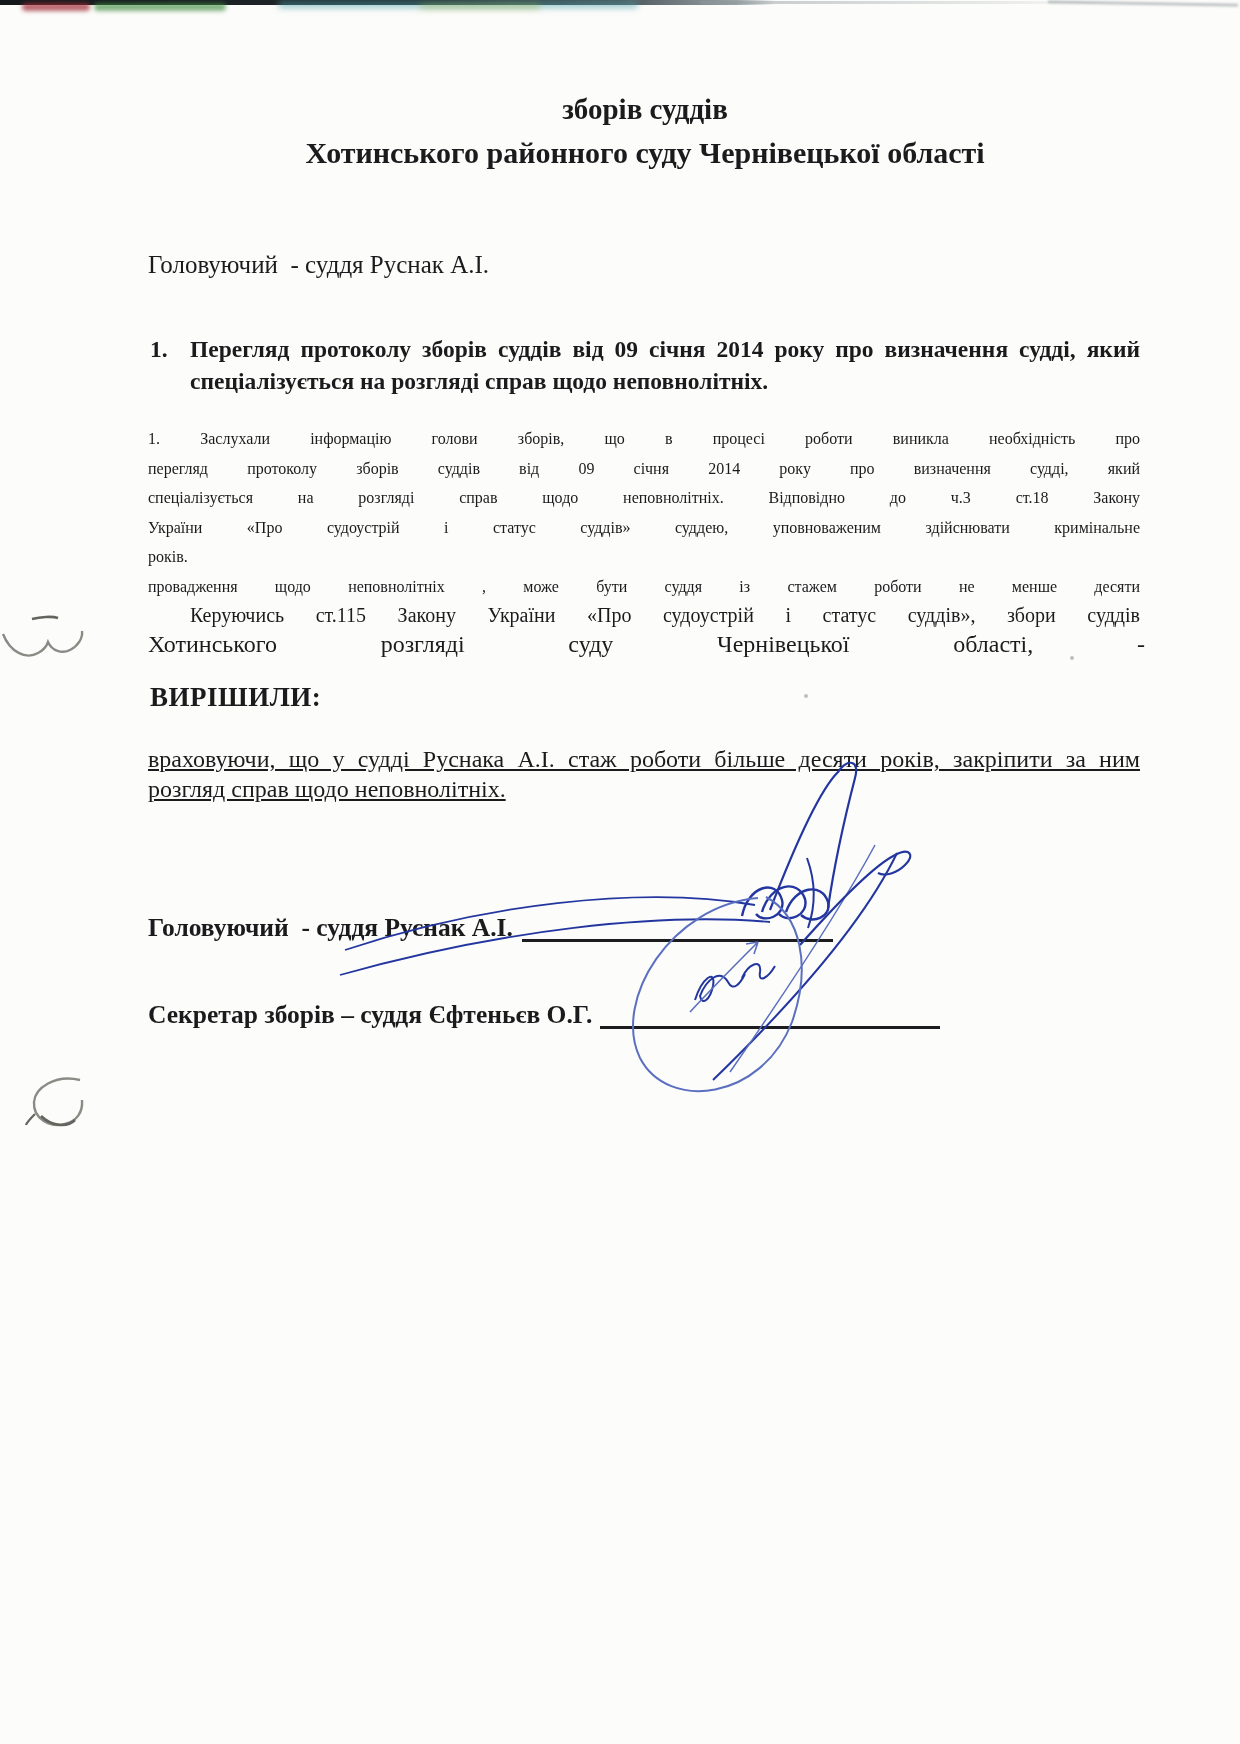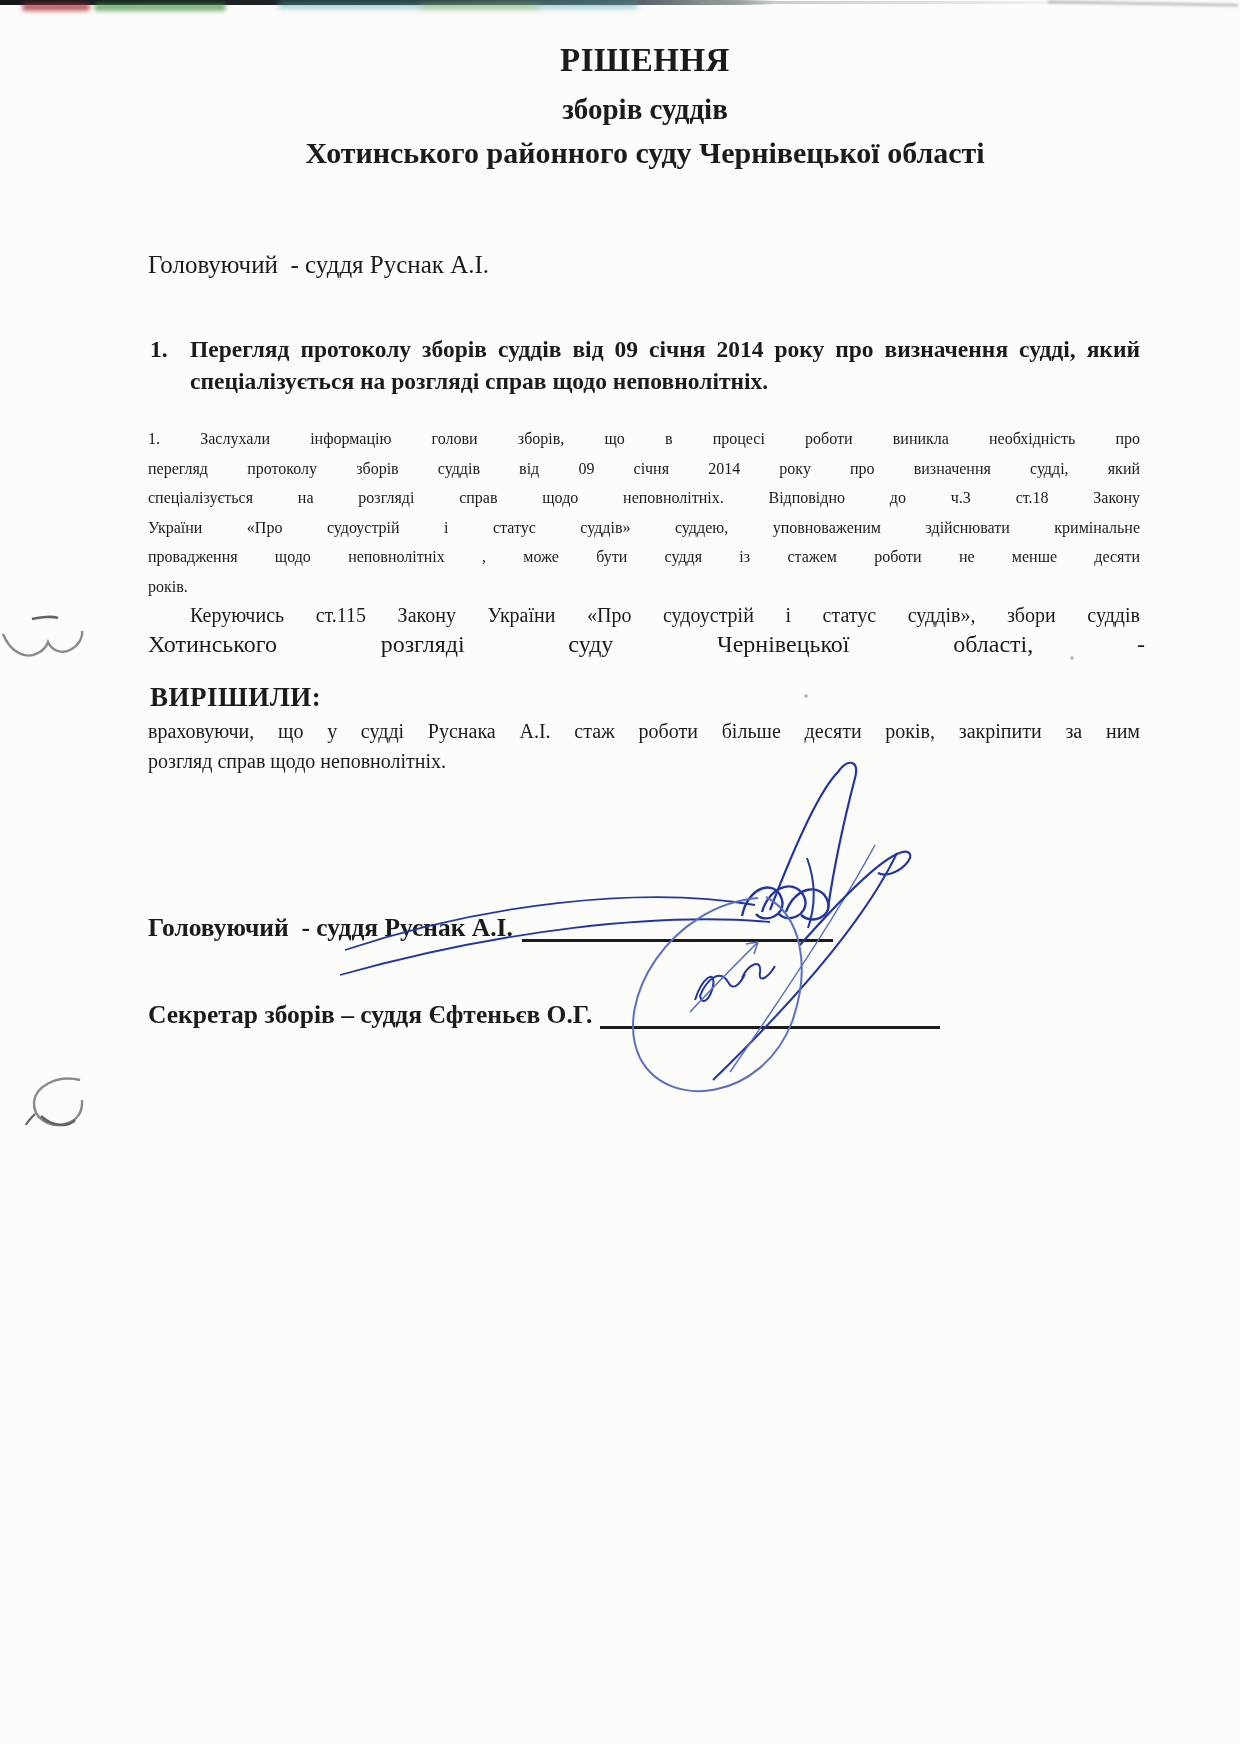--- a/index.html
+++ b/index.html
@@ -38,21 +38,21 @@
   
   .agenda-num{left:150px;top:334px;font-size:23.5px;line-height:31.5px;}
   .agenda-lines{left:190px;top:334px;width:950px;font-size:23.5px;line-height:31.5px;}
   .agenda-lines .last{text-align:left;text-align-last:left;}
   
   .para1{left:148px;top:424px;width:992px;font-size:16px;line-height:29.6px;word-spacing:1.5px;}
   .para1 .last{text-align:left;text-align-last:left;word-spacing:normal;}
   .keruyuchys{left:148px;top:601px;width:992px;padding-left:42px;box-sizing:border-box;font-size:20px;line-height:29.6px;}
   .spread{left:148px;top:631px;width:997px;display:flex;justify-content:space-between;font-size:24px;gap:24px;}
   .heading{left:150px;top:682px;font-size:27px;letter-spacing:.5px;}
-  .resolution{left:148px;top:716px;width:992px;font-size:20px;line-height:30px;word-spacing:1.5px;}
+  .resolution{left:148px;top:744px;width:992px;font-size:24px;line-height:30px;word-spacing:1.5px;text-decoration:underline;}
   .resolution .last{text-align:right;text-align-last:left;word-spacing:normal;}
   
   .sig-label-1{left:148px;top:913px;font-size:25.5px;}
   .sig-label-2{left:148px;top:1000px;font-size:25.5px;}
   .sig-line{height:3px;background:#1c1c1e;}
   .sig-line-1{left:522px;top:939px;width:311px;}
   .sig-line-2{left:600px;top:1026px;width:340px;}
   .ink{fill:none;stroke:var(--ink,#2336a0);}
   .ink-light{fill:none;stroke:var(--ink-light,#5a6fc0);}
   .pencil{fill:none;stroke:var(--pencil,#8b8b86);}
@@ -65,42 +65,41 @@
 <div class="page">
 
   <div class="abs scan-strip"></div>
   <div class="abs scan-strip2"></div>
   <div class="abs smudge smudge-red"></div>
   <div class="abs smudge smudge-green"></div>
   <div class="abs smudge smudge-teal"></div>
   <div class="abs smudge smudge-yellow"></div>
   <div class="abs smudge-grayline"></div>
 
-  <div class="abs b center title1">РІШЕННЯ</div>
   <div class="abs b center title2">зборів суддів</div>
   <div class="abs b center title3">Хотинського районного суду Чернівецької області</div>
 
 
   <div class="abs officials">
     <div class="pre">Головуючий  - суддя Руснак А.І.</div>
   </div>
 
   <div class="abs b agenda-num">1.</div>
   <div class="abs b agenda-lines">
     <div class="jline">Перегляд протоколу зборів суддів від 09 січня 2014 року про визначення судді, який</div>
     <div class="jline last">спеціалізується на розгляді справ щодо неповнолітніх.</div>
   </div>
 
   <div class="abs para1">
     <div class="jline">1. Заслухали інформацію голови зборів, що в процесі роботи виникла необхідність про</div>
     <div class="jline">перегляд протоколу зборів суддів від 09 січня 2014 року про визначення судді, який</div>
     <div class="jline">спеціалізується на розгляді справ щодо неповнолітніх. Відповідно до ч.3 ст.18 Закону</div>
     <div class="jline">України «Про судоустрій і статус суддів» суддею, уповноваженим здійснювати кримінальне</div>
+    <div class="jline last">років.</div>
     <div class="jline">провадження щодо неповнолітніх , може бути суддя із стажем роботи не менше десяти</div>
-    <div class="jline last">років.</div>
   </div>
 
   <div class="abs jline keruyuchys">Керуючись ст.115  Закону України «Про судоустрій і статус суддів», збори суддів</div>
   <div class="abs spread">
     <span>Хотинського</span>
     <span>розгляді</span>
     <span>суду</span>
     <span>Чернівецької</span>
     <span>області,</span>
     <span>-</span>

